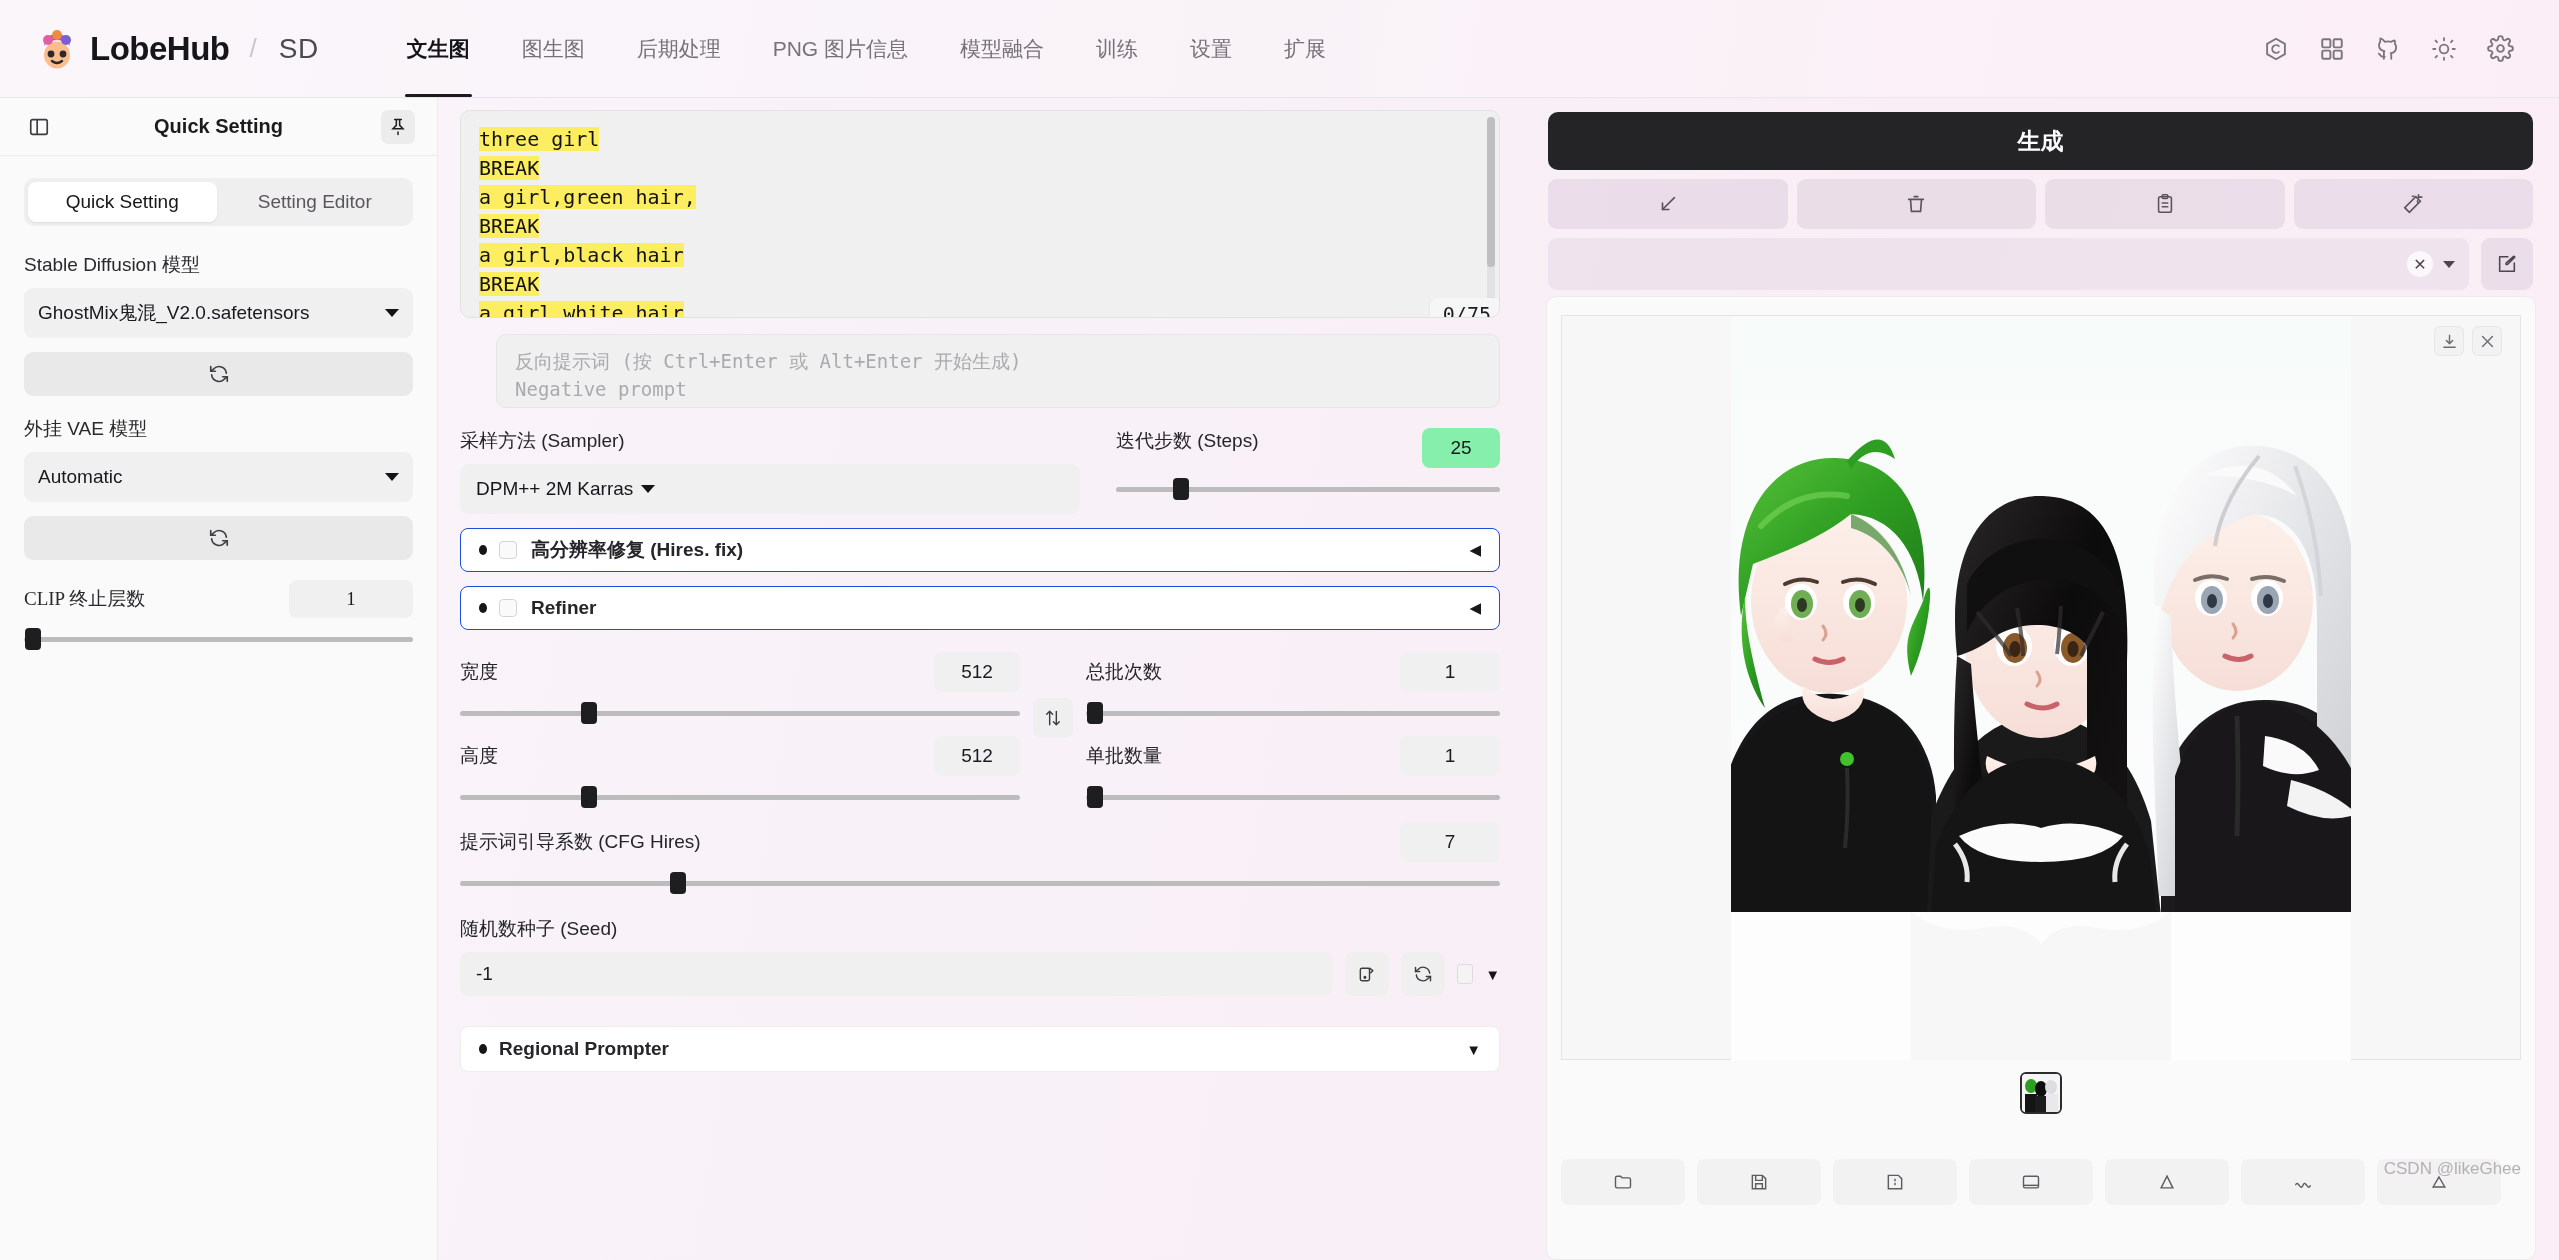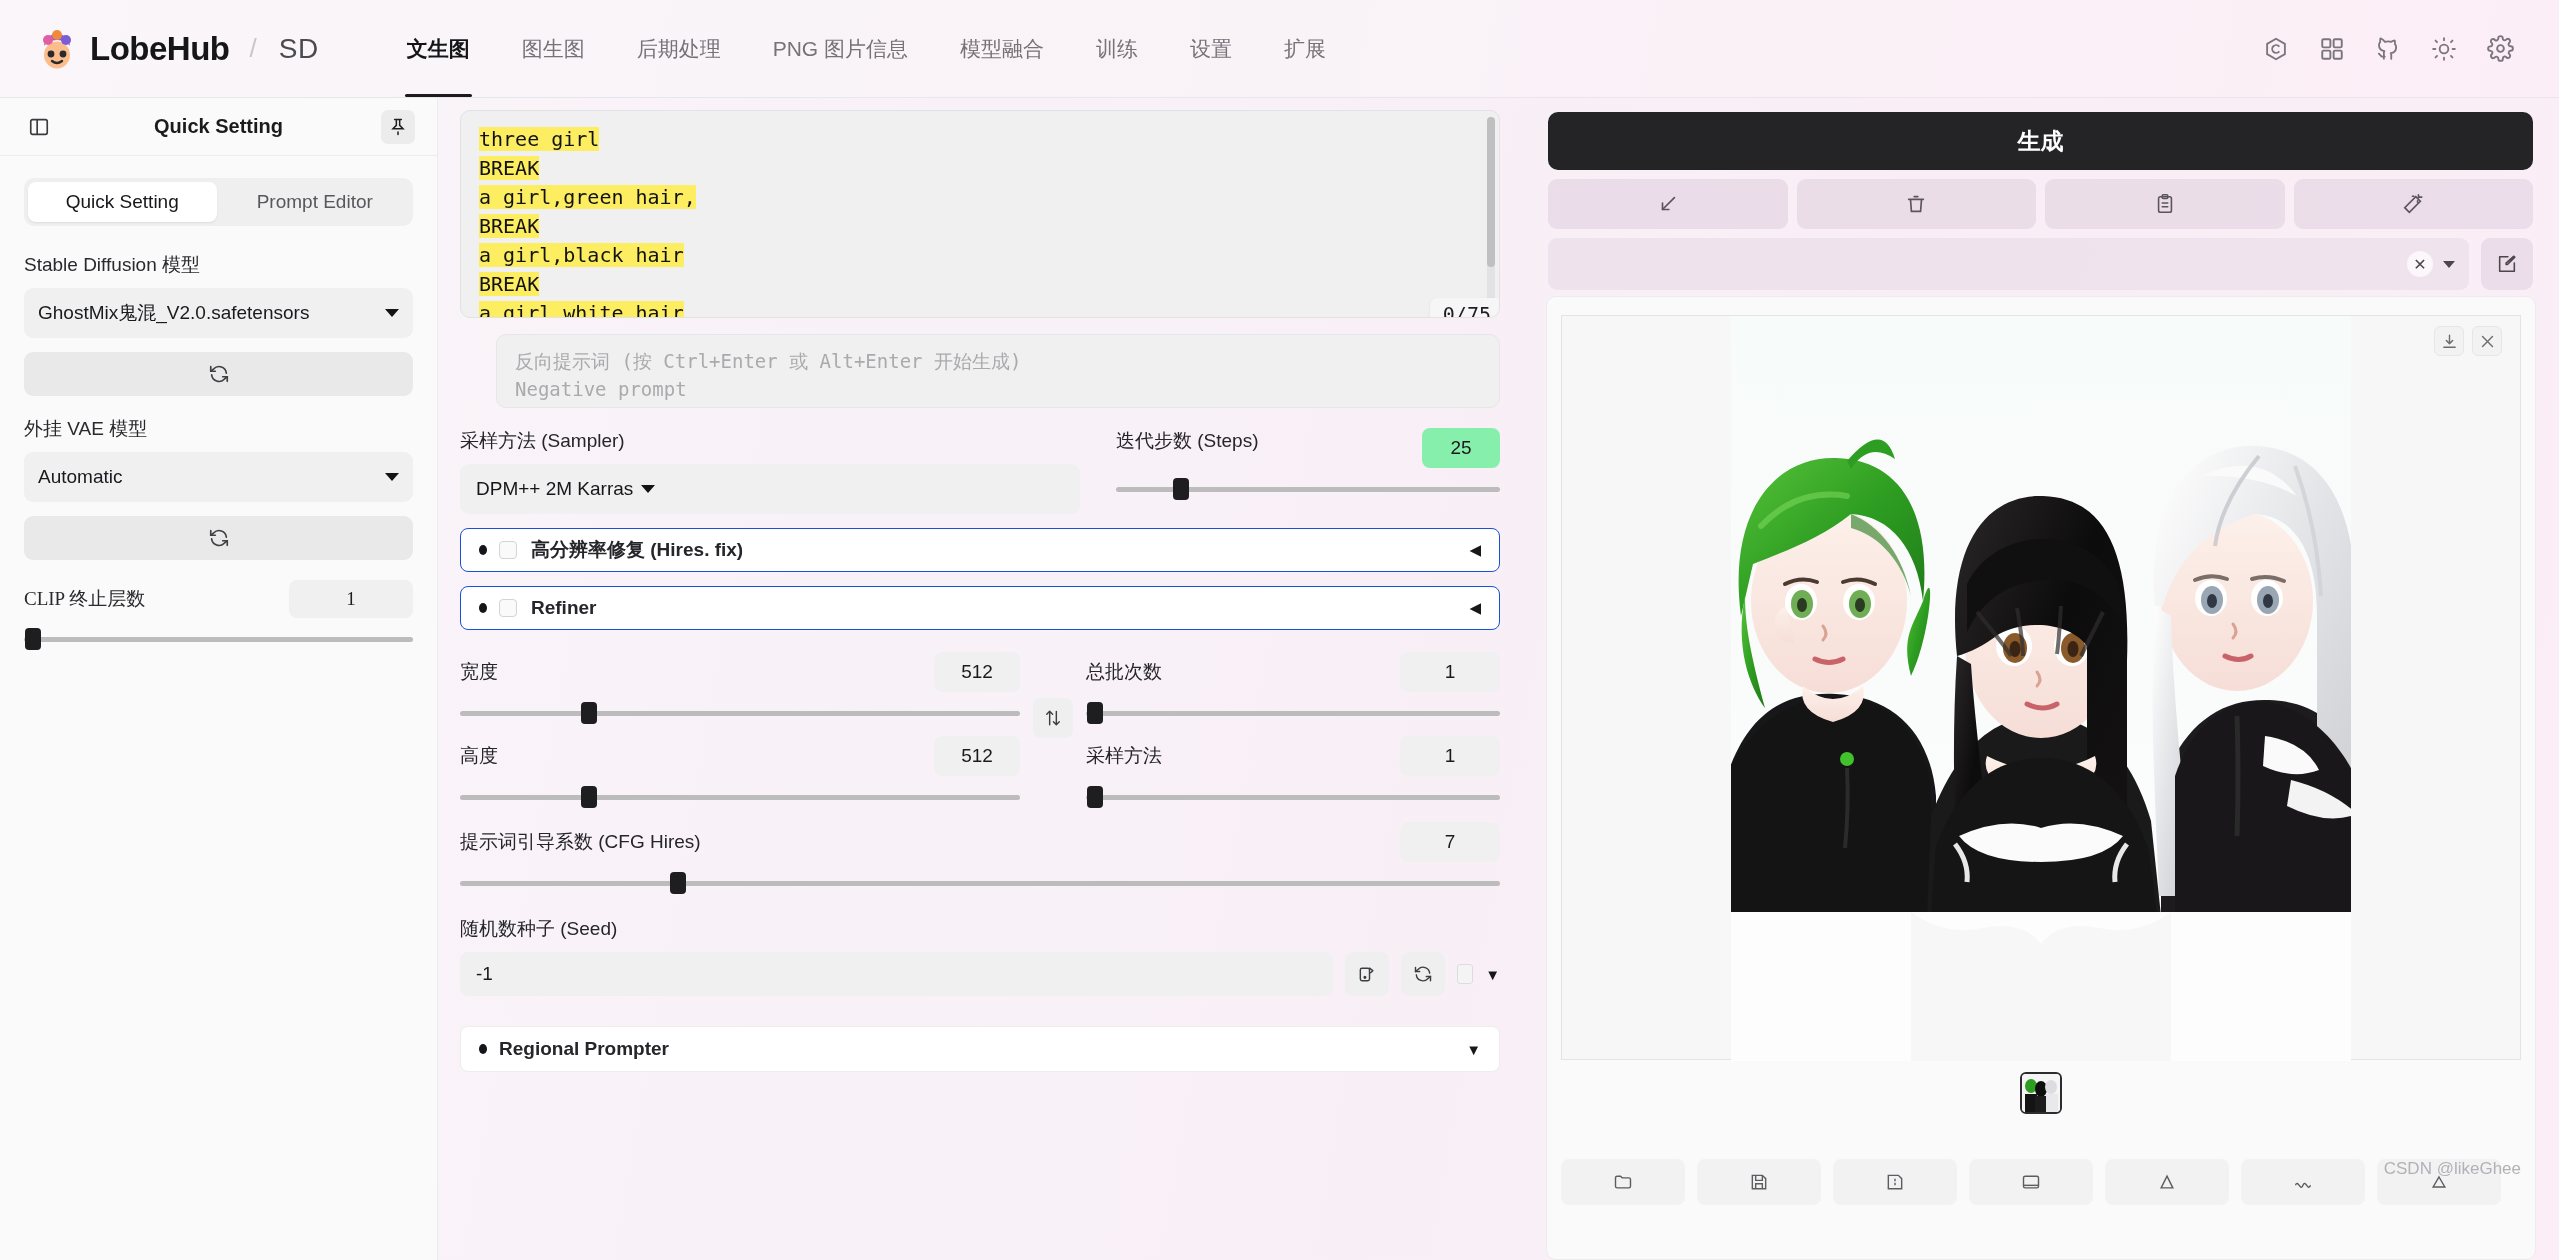--- a/index.html
+++ b/index.html
@@ -259,21 +259,21 @@
     <div class="sb-icon-btn pinned">
       <svg width="20" height="20" viewBox="0 0 24 24" fill="none" stroke="#1f1f23" stroke-width="1.8" stroke-linecap="round">
         <path d="M8 3h8M10 3v7l-4 4h12l-4-4V3M12 18v3"></path>
       </svg>
     </div>
   </div>
 
   <div class="sb-body">
     <div class="seg">
       <div class="seg-item active">Quick Setting</div>
-      <div class="seg-item">Prompt Editor</div>
+      <div class="seg-item">Setting Editor</div>
     </div>
 
     <div class="blk">
       <div class="field-label">Stable Diffusion 模型</div>
       <div class="select">
         <span class="sel-val">GhostMix鬼混_V2.0.safetensors</span>
         <span class="caret"></span>
       </div>
       <div class="refresh-btn">
         <svg width="22" height="22" viewBox="0 0 24 24" fill="none" stroke="#3f3f44" stroke-width="1.8" stroke-linecap="round">
@@ -402,21 +402,21 @@
     <div class="dims-right">
       <div class="dim-row">
         <span class="dim-label">总批次数</span>
         <span class="dim-box wide">1</span>
       </div>
       <div class="slider">
         <div class="track"></div>
         <div class="knob" style="left:9px"></div>
       </div>
       <div class="dim-row" style="margin-top:10px">
-        <span class="dim-label">采样方法</span>
+        <span class="dim-label">单批数量</span>
         <span class="dim-box wide">1</span>
       </div>
       <div class="slider">
         <div class="track"></div>
         <div class="knob" style="left:9px"></div>
       </div>
     </div>
   </div>
 
   <div style="margin-top:12px; display:flex; align-items:flex-start;">

